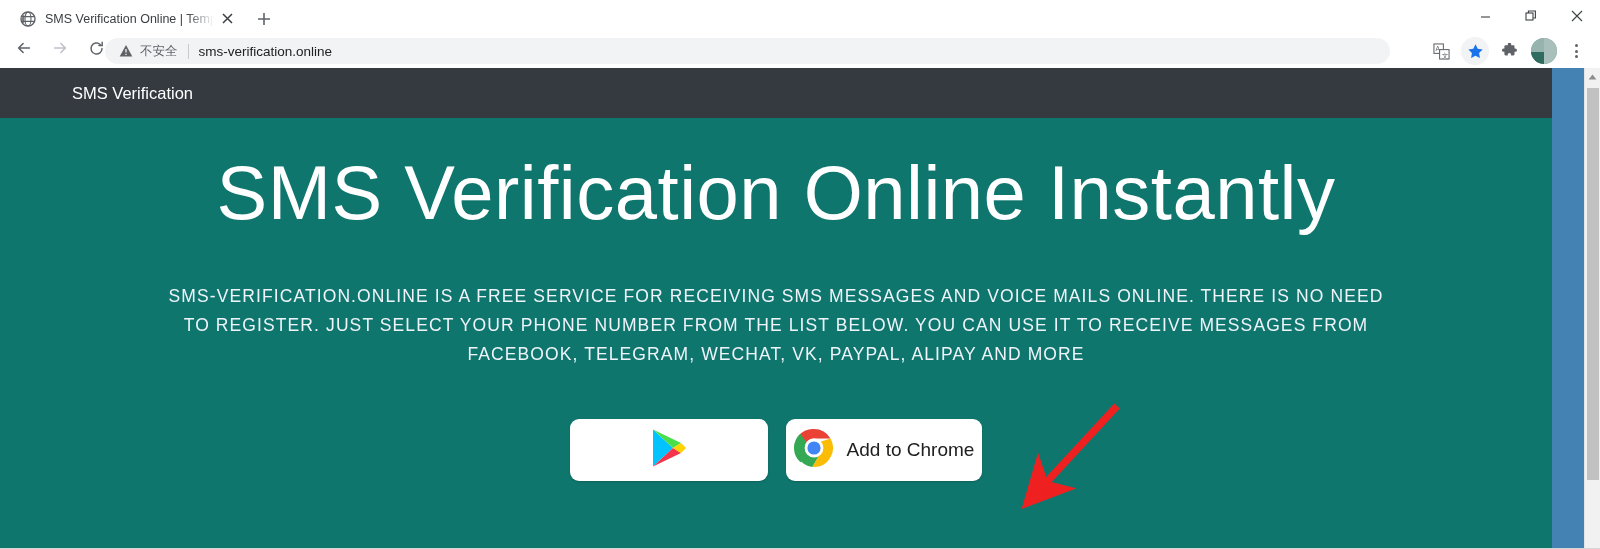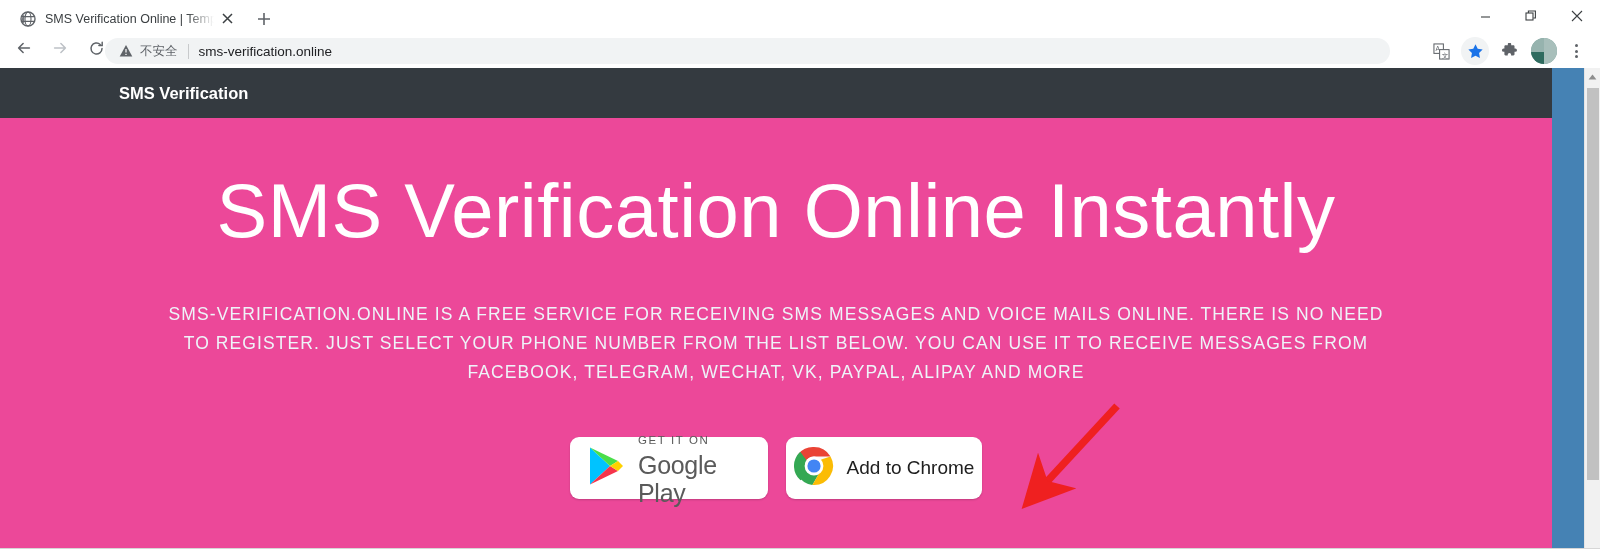--- a/index.html
+++ b/index.html
@@ -101,28 +101,28 @@
     position:absolute; top:68px; left:0; width:1600px; height:481px;
     background:#4582b4; overflow:hidden;
   }
   .page { position:absolute; top:0; left:0; width:1552px; height:481px; }
 
   .sitenav {
     height:50px; background:#343a40;
     display:flex; align-items:center;
   }
   .brand {
-    margin-left:119px; color:#ffffff;
-    font-size:16.5px; font-weight:bold;
+    margin-left:72px; color:#ffffff;
+    font-size:16.5px; font-weight:normal;
   }
 
   .hero {
-    height:431px; background:#ec4899;
+    height:431px; background:#0f766e;
     text-align:center; color:#ffffff;
-    padding-top:52px;
+    padding-top:34px;
   }
   .hero h1 {
     font-size:76px; font-weight:300; letter-spacing:0.5px;
     line-height:1.08; color:#ffffff;
   }
   .hero p {
     margin:48px auto 0; width:1240px;
     font-size:17.5px; letter-spacing:1.1px; line-height:1.66;
     color:#eef4f9; font-weight:400;
   }
@@ -300,24 +300,20 @@
         <div class="btnrow">
 
           <a class="storebtn btn-gp">
             <span>
               <svg width="36" height="40" viewBox="0 0 36 40">
                 <path d="M2 1.5 L22 20 L2 38.5 Z" fill="#00c3ff"></path>
                 <path d="M2 1.5 L22 20 L30 15 Z" fill="#4ade4a"></path>
                 <path d="M2 38.5 L22 20 L30 25 Z" fill="#f5344b"></path>
                 <path d="M30 15 L35 20 L30 25 L22 20 Z" fill="#ffd200"></path>
               </svg>
-            </span>
-            <span class="gp-text">
-              <span class="gp-small">GET IT ON</span>
-              <span class="gp-big" style="display:block">Google Play</span>
             </span>
           </a>
 
 
           <a class="storebtn btn-chrome">
             <span>
               <svg width="40" height="40" viewBox="0 0 40 40">
                 <circle cx="20" cy="20" r="19" fill="#f8f8f8"></circle>
                 <path d="M20 1a19 19 0 0 1 16.5 9.6H20a9.4 9.4 0 0 0-8.2 4.8L4.4 7.9A19 19 0 0 1 20 1z" fill="#ea4335"></path>
                 <path d="M4.4 7.9l7.4 7.5A9.4 9.4 0 0 0 16 28.3L8.6 36A19 19 0 0 1 4.4 7.9z" fill="#34a853" transform="rotate(8 20 20)"></path>

